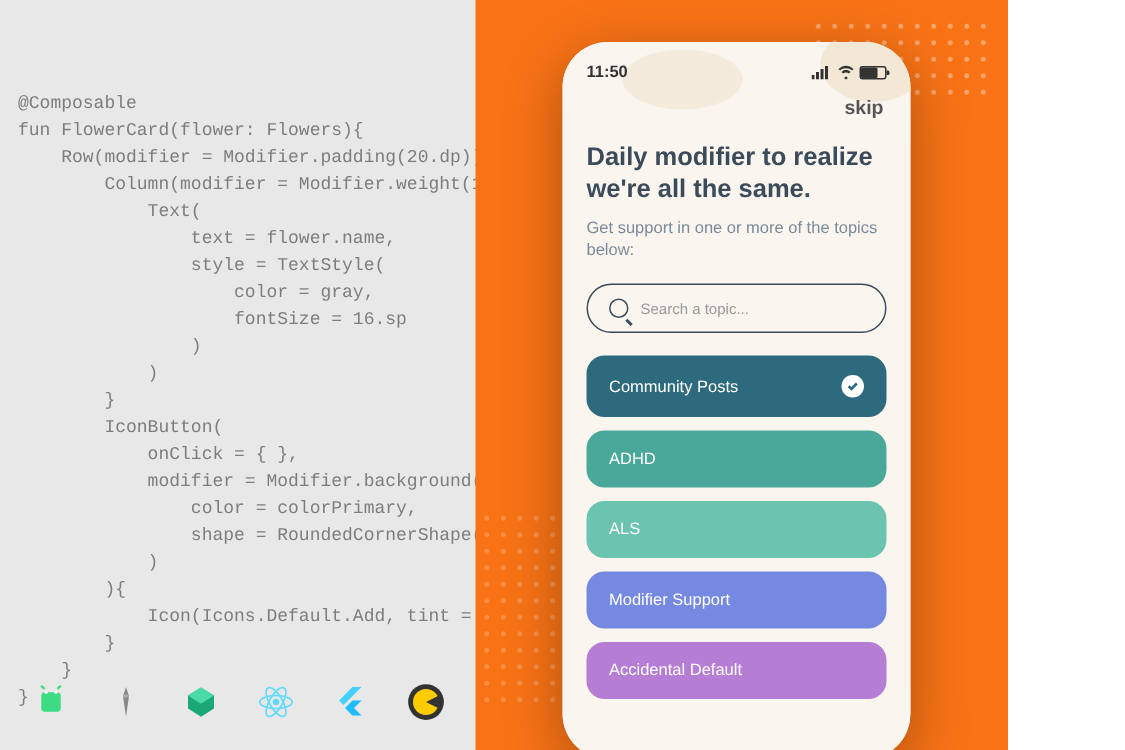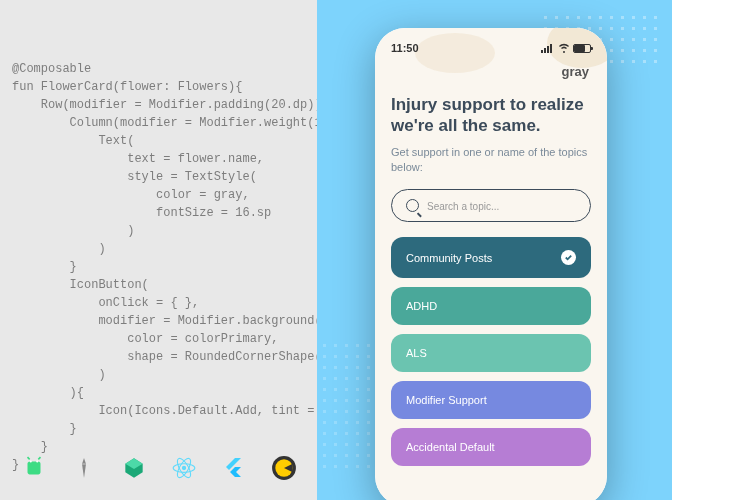--- a/index.html
+++ b/index.html
@@ -2,21 +2,21 @@
 <html><head>
 <meta charset="utf-8">
 <style>
 *{margin:0;padding:0;box-sizing:border-box;font-family:-apple-system,BlinkMacSystemFont,sans-serif}
 body{width:750px;height:500px;overflow:hidden;position:relative;background:#fff}
 .container{display:flex;width:750px;height:500px}
 .left-panel{width:317px;height:500px;background:#e8e8e8;position:relative;padding:60px 12px 0 12px}
 .code-block{font-family:'Courier New',monospace;font-size:12px;line-height:1.5;color:#444;white-space:pre;opacity:0.65}
 .icon-row{position:absolute;bottom:18px;left:20px;display:flex;gap:22px;align-items:center}
 .tech-icon{width:28px;height:28px;display:flex;align-items:center;justify-content:center}
-.right-panel{width:355px;height:500px;background:#7dd3fc;position:relative;overflow:hidden}
+.right-panel{width:355px;height:500px;background:#f97316;position:relative;overflow:hidden}
 .dots{position:absolute;top:12px;right:12px;width:120px;height:55px;background-image:radial-gradient(circle,rgba(255,255,255,0.35) 1.5px,transparent 1.5px);background-size:11px 11px}
 .dots2{position:absolute;bottom:30px;left:-20px;width:90px;height:130px;background-image:radial-gradient(circle,rgba(255,255,255,0.2) 1.5px,transparent 1.5px);background-size:11px 11px}
 .phone{position:absolute;left:58px;top:28px;width:232px;height:478px;background:#fff;border-radius:30px;box-shadow:0 10px 40px rgba(0,0,0,0.3);overflow:hidden}
 .phone-inner{width:100%;height:100%;background:#faf6ef;border-radius:30px;padding:14px 16px;position:relative;overflow:hidden}
 .cloud1{position:absolute;top:5px;left:40px;width:80px;height:40px;background:#f0e5d0;border-radius:50%;opacity:0.6}
 .cloud2{position:absolute;top:-10px;right:-10px;width:70px;height:50px;background:#ead9bb;border-radius:50%;opacity:0.5}
 .status-bar{display:flex;justify-content:space-between;align-items:center;font-size:11px;font-weight:600;color:#333;position:relative;z-index:2}
 .status-right{display:flex;gap:3px;align-items:center}
 .signal{width:14px;height:10px}
 .wifi-i{width:12px;height:10px}
@@ -137,23 +137,23 @@
                 <rect x="9" y="1" width="2" height="9" fill="#333"></rect>
               </svg>
             <svg class="wifi-i" viewBox="0 0 12 10">
                 <path fill="#333" d="M6 8a1 1 0 1 1 0 2 1 1 0 0 1 0-2zm-3-3c2-2 4-2 6 0l-1 1c-1-1-3-1-4 0zm-2-2c3-3 7-3 10 0l-1 1c-2-2-6-2-8 0z"></path>
               </svg>
             <div class="battery">
                 <div class="battery-fill"></div>
               </div>
           </div>
         </div>
-        <div class="skip">gray</div>
-        <div class="headline">Injury support to realize we're all the same.</div>
-        <div class="subhead">Get support in one or name of the topics below:</div>
+        <div class="skip">skip</div>
+        <div class="headline">Daily modifier to realize we're all the same.</div>
+        <div class="subhead">Get support in one or more of the topics below:</div>
         <div class="search">
           <div class="search-icon"></div>
           <span class="search-ph">Search a topic...</span>
         </div>
         <div class="pill p1 first">
           <span>Community Posts</span>
           <div class="check">
               <svg viewBox="0 0 10 10">
                 <path fill="none" stroke="#2d6a7d" stroke-width="2" d="M2 5l2 2 4-4"></path>
               </svg>

